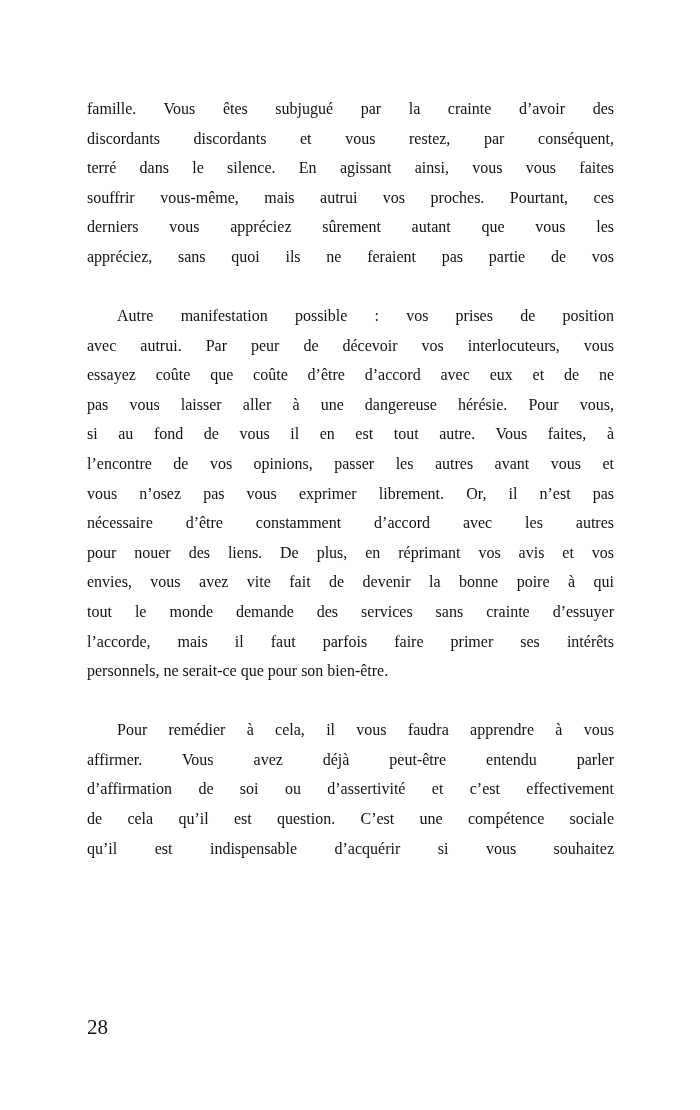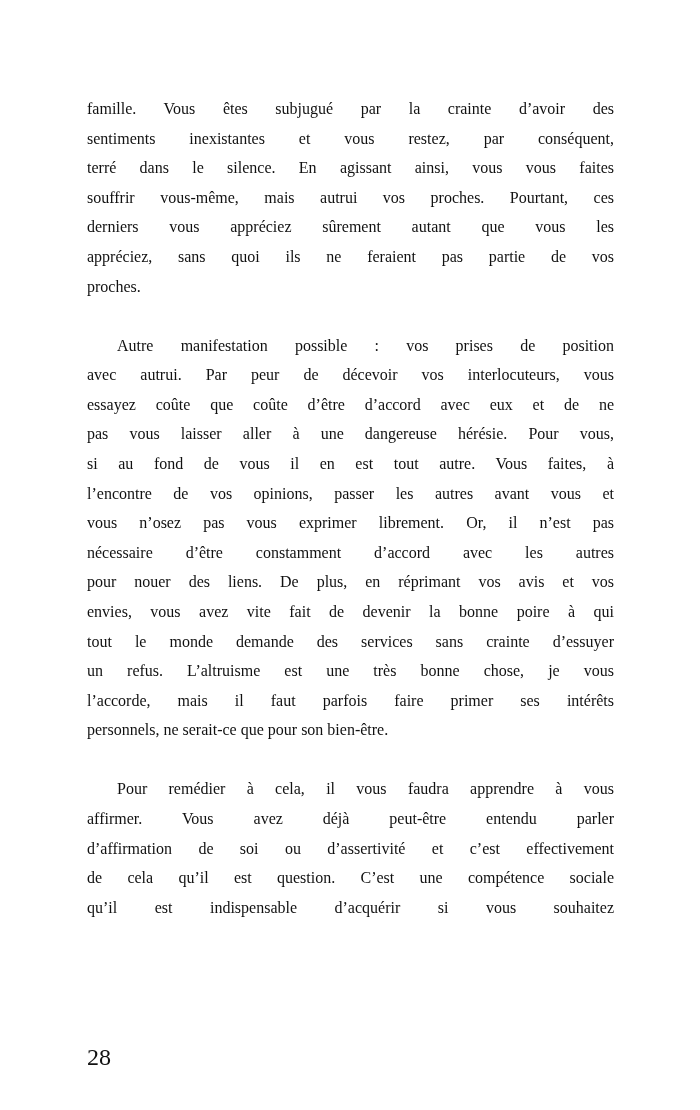--- a/index.html
+++ b/index.html
@@ -43,53 +43,50 @@
     .line.last {
       text-align-last: left;
     }
     .line.indent-line {
       padding-left: 30px;
     }
     .page-number {
       position: absolute;
       left: 87px;
       top: 1015px;
-      font-size: 24px;
+      font-size: 21px;
       line-height: 24px;
-      margin-top: 30px;
     }
   </style>
 </head>
 <body>
 
 <div class="page">
 
   <div class="para first">
     <span class="line">famille. Vous êtes subjugué par la crainte d’avoir des</span>
-    <span class="line">sentiments inexistantes et vous restez, par conséquent,</span>
+    <span class="line">discordants discordants et vous restez, par conséquent,</span>
     <span class="line">terré dans le silence. En agissant ainsi, vous vous faites</span>
     <span class="line">souffrir vous-même, mais autrui vos proches. Pourtant, ces</span>
     <span class="line">derniers vous appréciez sûrement autant que vous les</span>
     <span class="line">appréciez, sans quoi ils ne feraient pas partie de vos</span>
-    <span class="line last">proches.</span>
   </div>
 
   <div class="para">
     <span class="line indent-line">Autre manifestation possible : vos prises de position</span>
     <span class="line">avec autrui. Par peur de décevoir vos interlocuteurs, vous</span>
     <span class="line">essayez coûte que coûte d’être d’accord avec eux et de ne</span>
     <span class="line">pas vous laisser aller à une dangereuse hérésie. Pour vous,</span>
     <span class="line">si au fond de vous il en est tout autre. Vous faites, à</span>
     <span class="line">l’encontre de vos opinions, passer les autres avant vous et</span>
     <span class="line">vous n’osez pas vous exprimer librement. Or, il n’est pas</span>
     <span class="line">nécessaire d’être constamment d’accord avec les autres</span>
     <span class="line">pour nouer des liens. De plus, en réprimant vos avis et vos</span>
     <span class="line">envies, vous avez vite fait de devenir la bonne poire à qui</span>
     <span class="line">tout le monde demande des services sans crainte d’essuyer</span>
-    <span class="line">un refus. L’altruisme est une très bonne chose, je vous</span>
     <span class="line">l’accorde, mais il faut parfois faire primer ses intérêts</span>
     <span class="line last">personnels, ne serait-ce que pour son bien-être.</span>
   </div>
 
   <div class="para">
     <span class="line indent-line">Pour remédier à cela, il vous faudra apprendre à vous</span>
     <span class="line">affirmer. Vous avez déjà peut-être entendu parler</span>
     <span class="line">d’affirmation de soi ou d’assertivité et c’est effectivement</span>
     <span class="line">de cela qu’il est question. C’est une compétence sociale</span>
     <span class="line">qu’il est indispensable d’acquérir si vous souhaitez</span>

